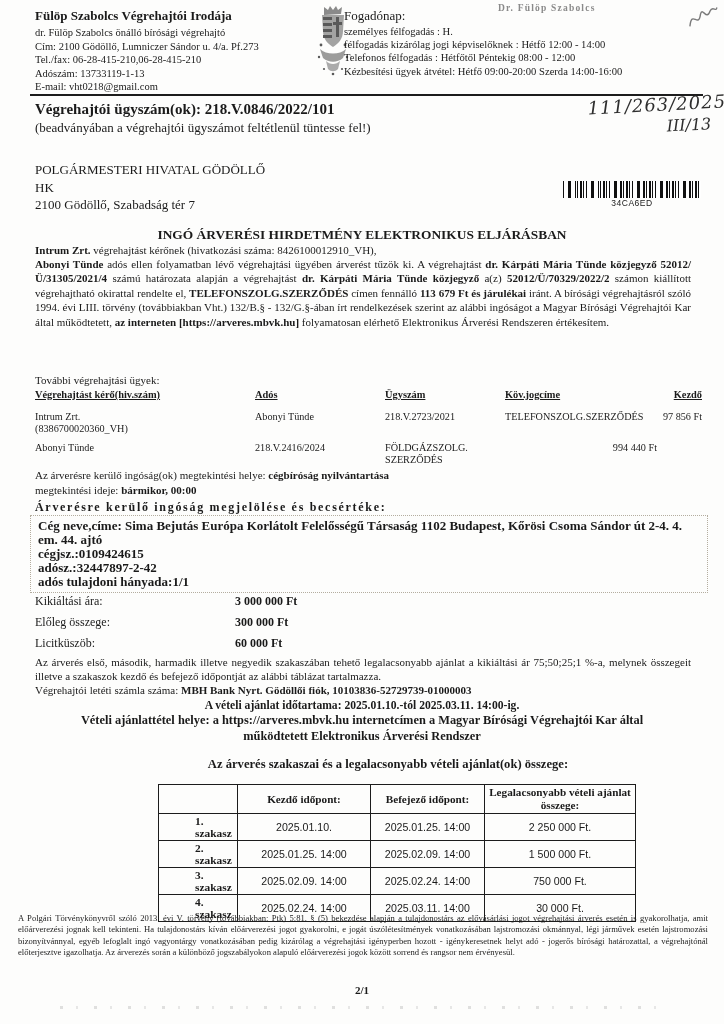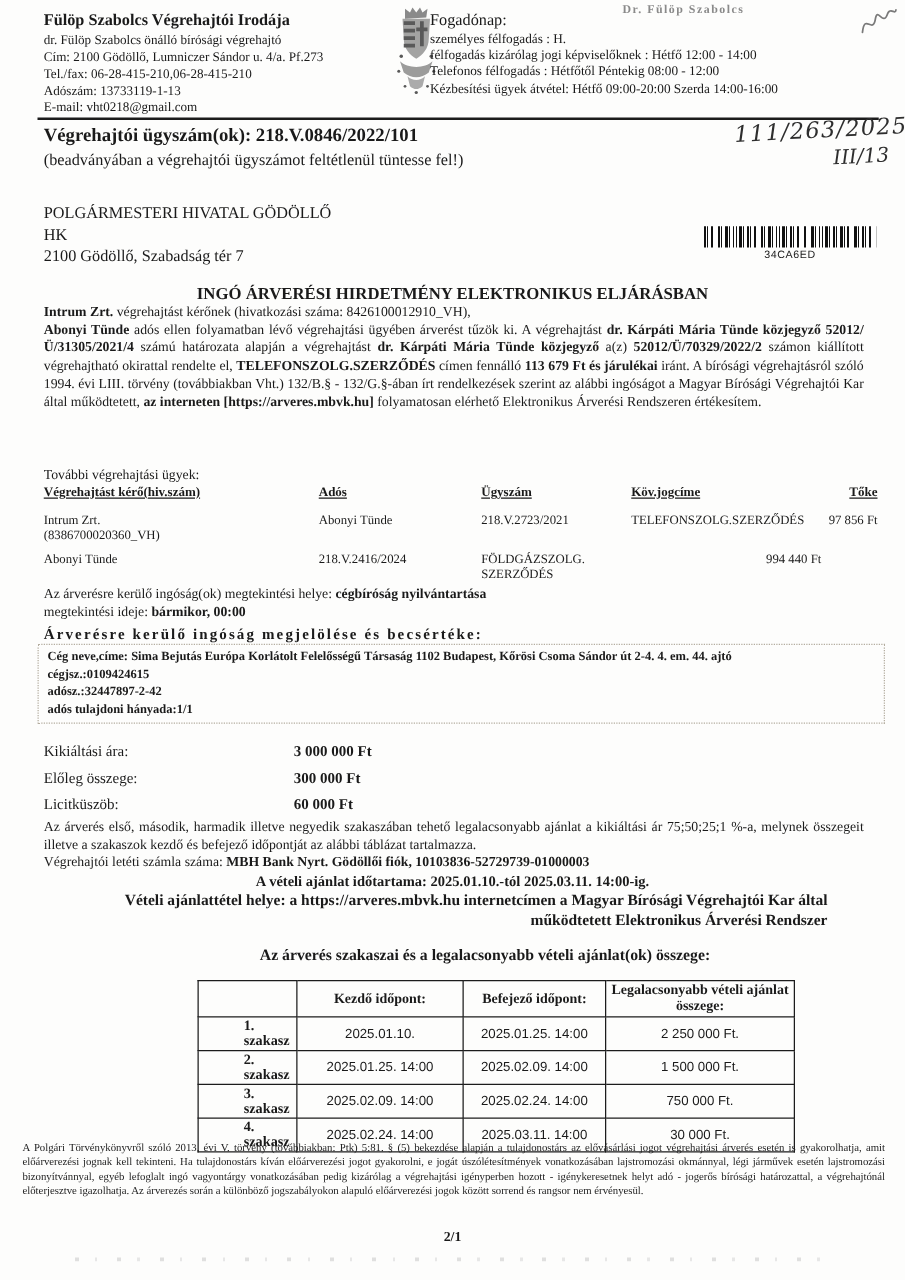--- a/index.html
+++ b/index.html
@@ -51,30 +51,30 @@
   .frow{display:grid;grid-template-columns:220px 130px 120px 152px 45px;column-gap:0;}
   .fhead > div{font-weight:bold;text-decoration:underline;font-size:10.4px;}
   .frow > div{padding-right:6px;line-height:12.5px;}
   .frow .num{text-align:right;padding-right:0;}
   .fbody{margin-top:9px;}
   .frow + .frow{margin-top:6px;}
 
   .viewing{left:35px;top:468px;font-size:11px;line-height:14.5px;}
   .item-heading{left:35px;top:500px;font-size:12px;font-weight:bold;letter-spacing:1.7px;}
   .item-box{left:30px;top:515px;width:662px;border:1px dotted #b4ad9f;padding:3px 7px;
-    font-size:10px;font-weight:bold;line-height:14px;}
+    font-size:13px;font-weight:bold;line-height:14px;}
 
   .pricing{left:35px;top:594px;width:400px;font-size:12px;}
   .prow{position:relative;height:21px;}
   .pval{position:absolute;left:200px;width:140px;font-weight:bold;}
   .stage-note{left:35px;top:656px;width:656px;font-size:11px;line-height:13.8px;text-align:justify;}
   .deposit{left:35px;top:684px;font-size:11px;}
 
   .offer-period{left:0;top:699px;width:724px;text-align:center;font-weight:bold;font-size:11.6px;}
-  .offer-place{left:62px;top:713px;width:600px;text-align:right;font-weight:bold;font-size:12.4px;line-height:15.5px;}
+  .offer-place{left:62px;top:713px;width:600px;text-align:center;font-weight:bold;font-size:12.4px;line-height:15.5px;}
   .stages-heading{left:0;top:757px;width:724px;text-align:center;font-weight:bold;font-size:12.6px;padding-left:26px;}
 
   table.stages{position:absolute;left:158px;top:784px;border-collapse:collapse;
     font-size:11px;border-radius:31px;}
   table.stages th,table.stages td{border:1.4px solid #1c1c1c;padding:1px 4px;}
   table.stages th{font-weight:bold;text-align:center;font-size:11.2px;line-height:13px;}
   table.stages td{font-family:"Liberation Sans",sans-serif;font-size:10.6px;text-align:center;height:17px;}
   table.stages td.stage{font-family:"Liberation Serif",serif;font-weight:bold;text-align:left;font-size:11.4px;padding-left:36px;}
   .cw0{width:70px;} .cw1{width:124px;} .cw2{width:105px;} .cw3{width:142px;}
 
@@ -165,21 +165,21 @@
   <div class="abs intro1"><span class="b">Intrum Zrt.</span><span> végrehajtást kérőnek (hivatkozási száma: 8426100012910_VH),</span></div>
   <div class="abs intro2"><span class="b">Abonyi Tünde</span><span> adós ellen folyamatban lévő végrehajtási ügyében árverést tűzök ki. A végrehajtást  </span><span class="b">dr. Kárpáti Mária Tünde közjegyző 52012/Ü/31305/2021/4</span><span> számú határozata alapján a végrehajtást  </span><span class="b">dr. Kárpáti Mária Tünde közjegyző</span><span> a(z) </span><span class="b">52012/Ü/70329/2022/2</span><span> számon kiállított végrehajtható okirattal rendelte el, </span><span class="b">TELEFONSZOLG.SZERZŐDÉS</span><span> címen fennálló </span><span class="b">113 679 Ft és járulékai</span><span> iránt. A bírósági végrehajtásról szóló 1994. évi LIII. törvény (továbbiakban Vht.) 132/B.§ - 132/G.§-ában írt rendelkezések szerint az alábbi ingóságot a Magyar Bírósági Végrehajtói Kar által működtetett, </span><span class="b">az interneten [https://arveres.mbvk.hu]</span><span> folyamatosan elérhető Elektronikus Árverési Rendszeren értékesítem.</span></div>
 
   <div class="abs further-h">További végrehajtási ügyek:</div>
   <div class="abs ftable">
     <div class="frow fhead">
       <div>Végrehajtást kérő(hiv.szám)</div>
       <div>Adós</div>
       <div>Ügyszám</div>
       <div>Köv.jogcíme</div>
-      <div class="num">Tőke</div>
+      <div class="num">Kezdő</div>
     </div>
     <div class="fbody">
       <div class="frow">
         <div>
           <div>Intrum Zrt.</div>
           <div>(8386700020360_VH)</div>
         </div>
         <div>Abonyi Tünde</div>
         <div>218.V.2723/2021</div>
         <div>TELEFONSZOLG.SZERZŐDÉS</div>

